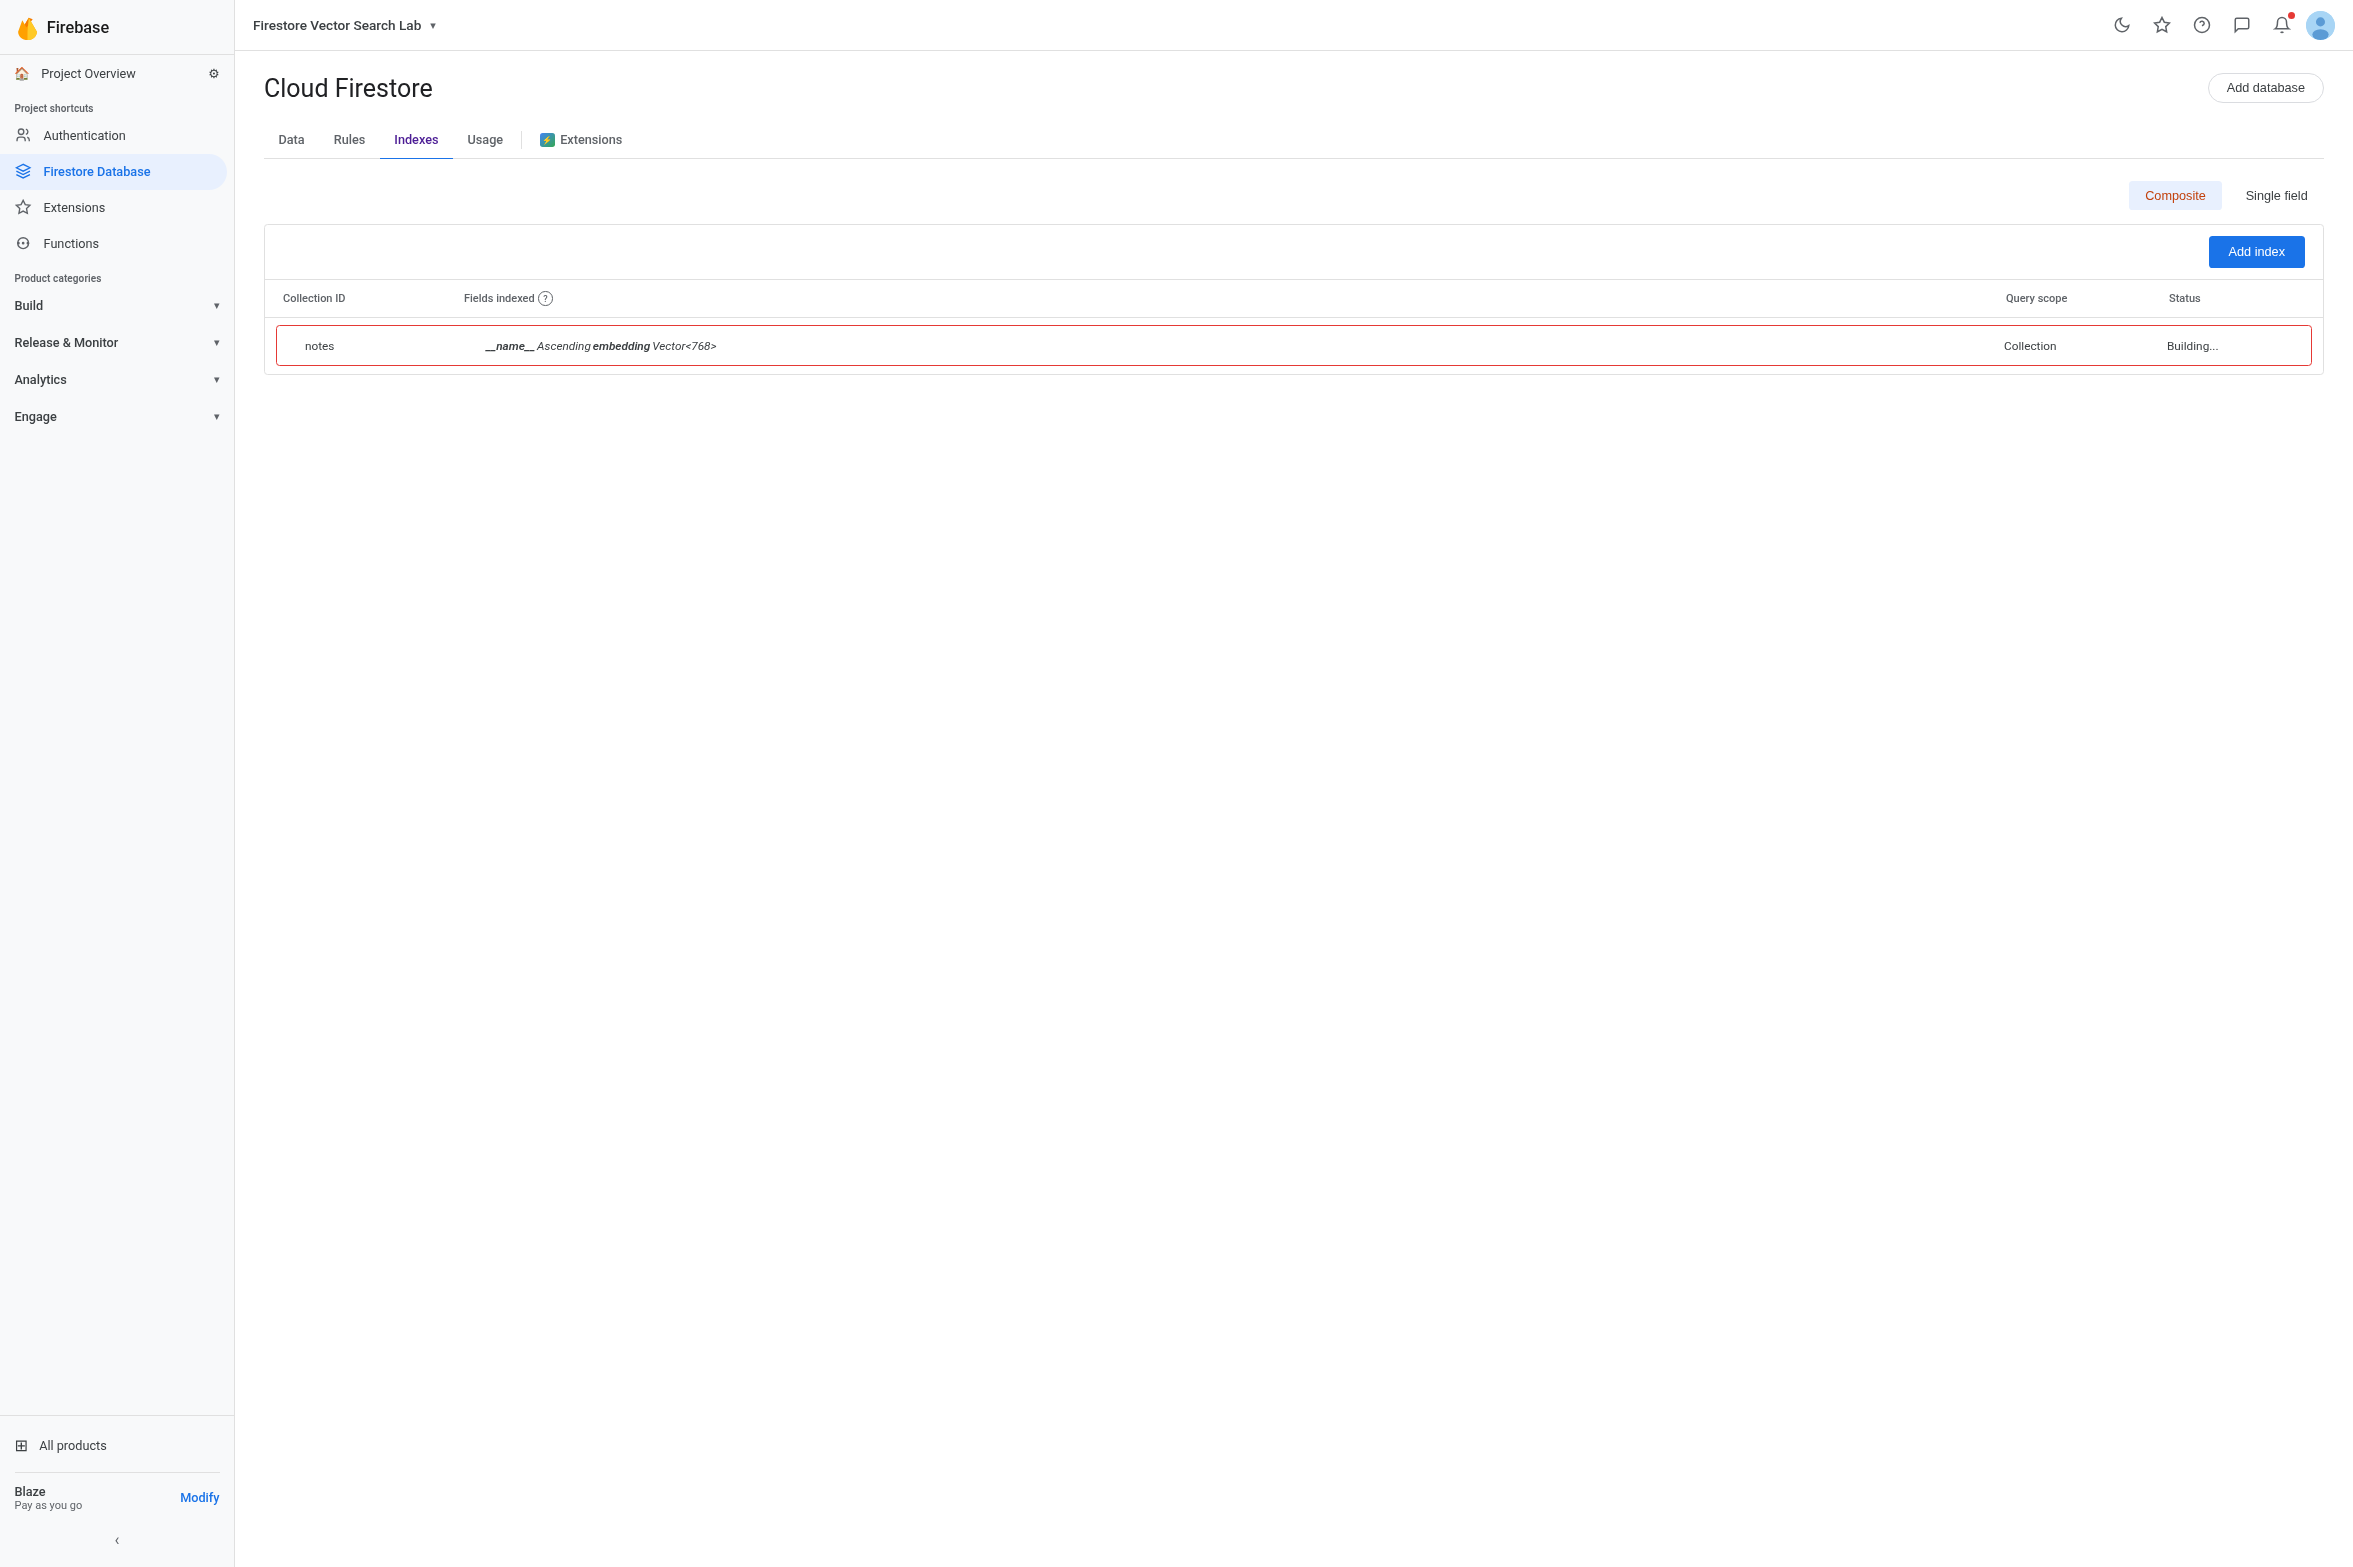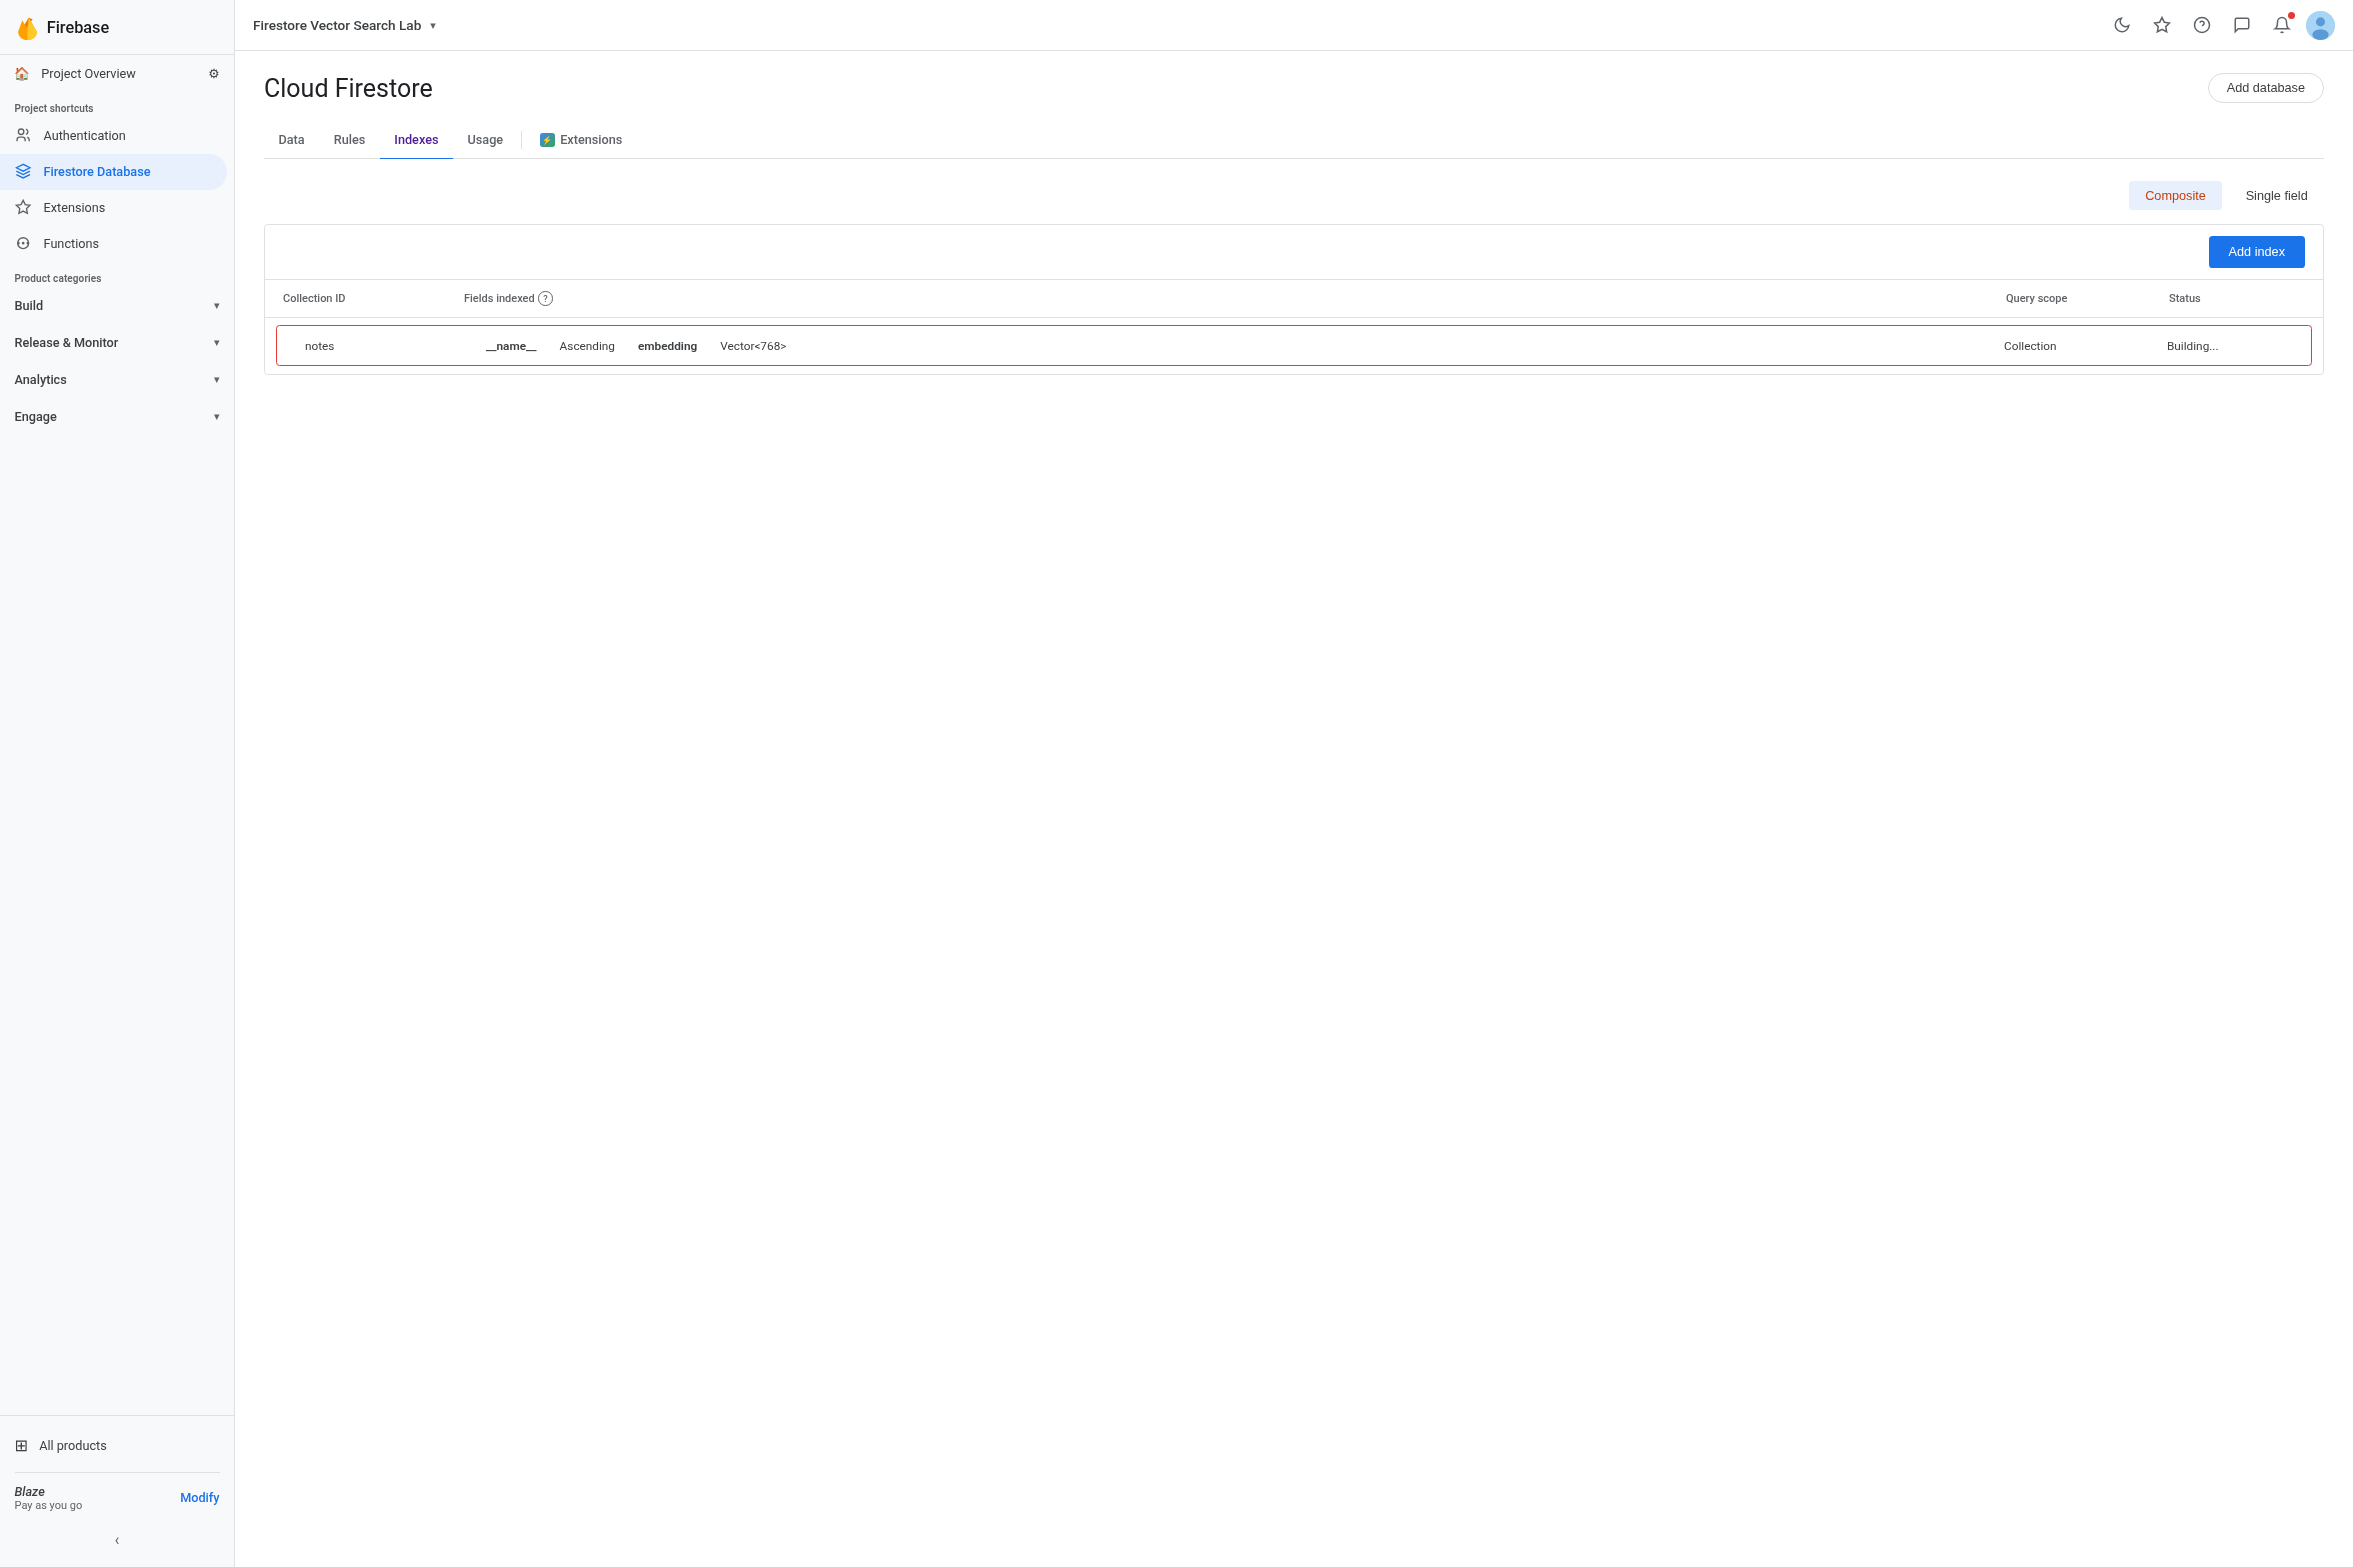--- a/index.html
+++ b/index.html
@@ -114,21 +114,21 @@
     .plan-section {
       display: flex;
       align-items: center;
       justify-content: space-between;
       padding: 11px 0;
       border-top: 0.9px solid #e0e0e0;
       margin-top: 7.2px;
     }
 
     .plan-info { display: flex; flex-direction: column; }
-    .plan-name { font-size: 12.7px; font-weight: 500; color: #3c4043; font-style: italic; }
+    .plan-name { font-size: 12.7px; font-weight: 500; color: #3c4043; }
     .plan-sub { font-size: 11px; color: #5f6368; }
     .modify-btn { font-size: 12.7px; color: #1a73e8; cursor: pointer; font-weight: 500; }
 
     .collapse-btn {
       display: flex;
       justify-content: center;
       padding: 7.2px;
       cursor: pointer;
       color: #5f6368;
       font-size: 16.3px;
@@ -358,22 +358,23 @@
 
     .cell {
       font-size: 11.8px;
       color: #3c4043;
       margin-left: 10px;
     }
 
     .cell-fields {
       display: flex;
       align-items: center;
-      gap: 23px;
+      gap: 2px;
       flex-wrap: wrap;
+      font-style: italic;
     }
 
     .field-normal { color: #3c4043; font-size: 11.8px; }
     .field-bold { font-weight: 600; color: #3c4043; font-size: 11.8px; }
     .field-keyword { color: #3c4043; font-size: 11.8px; }
 
     .info-icon {
       width: 14.5px;
       height: 14.5px;
       border-radius: 50%;

